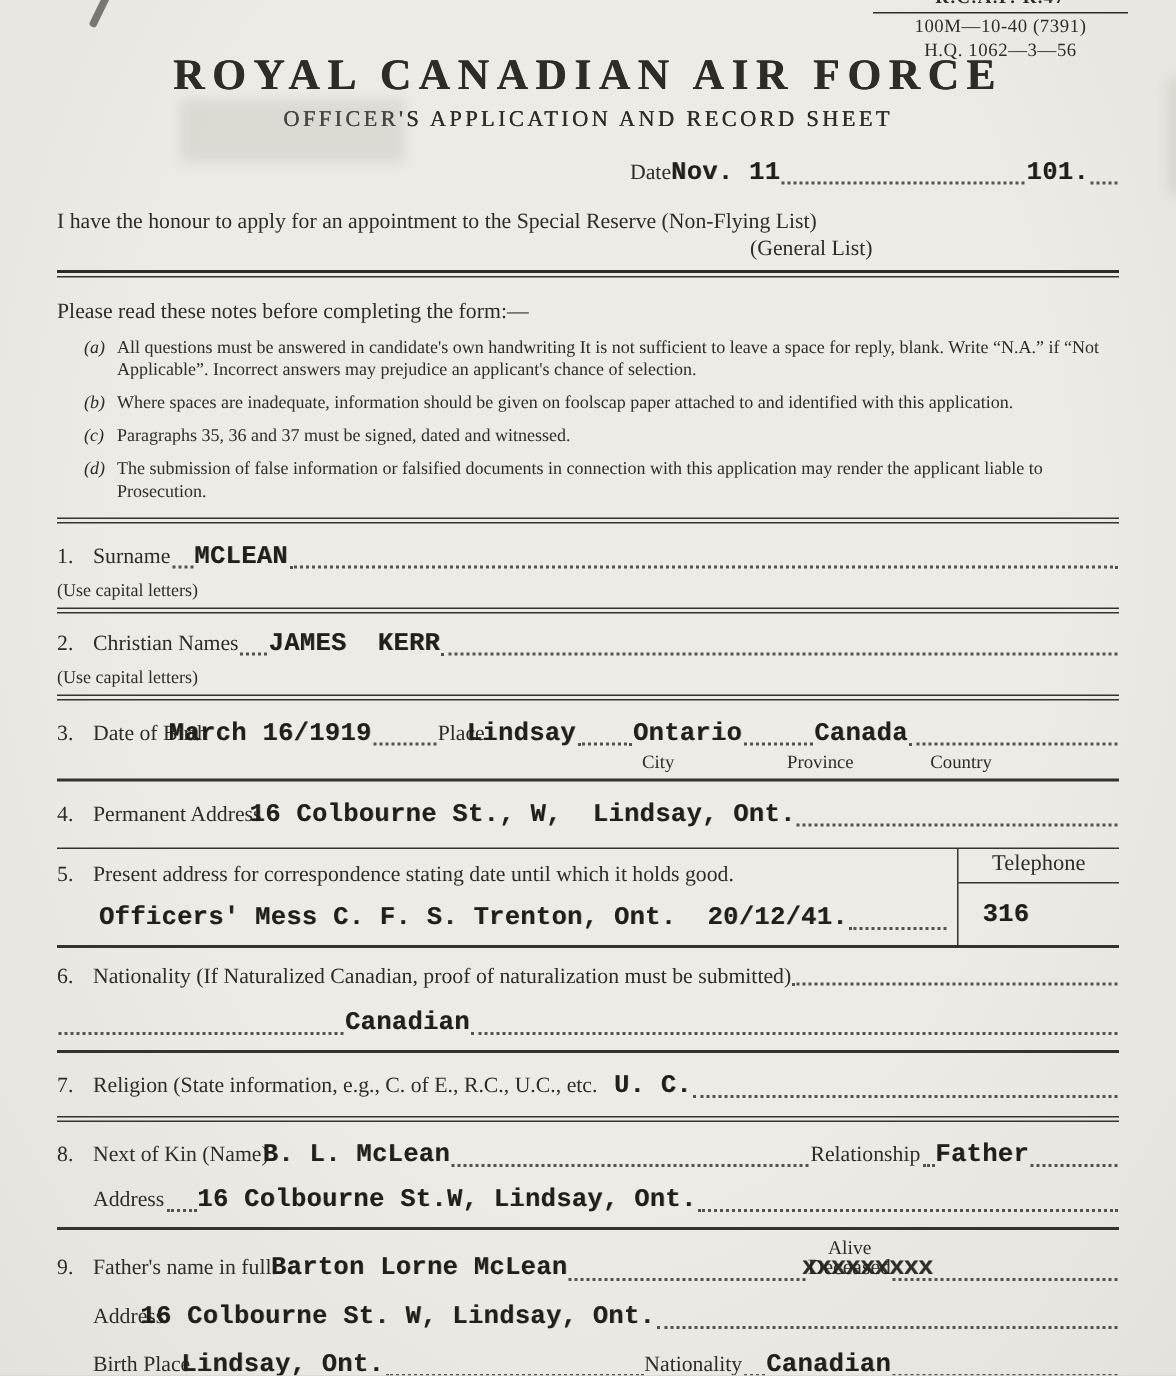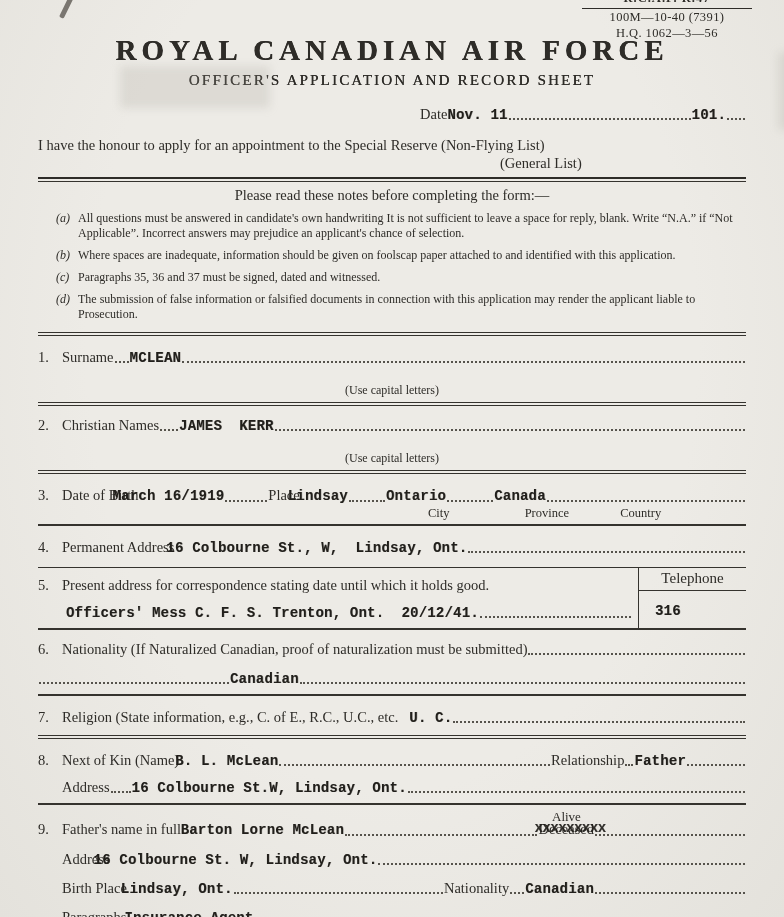--- a/index.html
+++ b/index.html
@@ -24,31 +24,31 @@
     text-shadow:.3px 0 0 currentColor;}
   .subtitle{text-align:center;font-size:15px;letter-spacing:2.2px;margin-top:5px;
     text-shadow:.25px 0 0 currentColor;}
   
   .row{display:flex;align-items:baseline;font-size:14.5px;line-height:1.3;}
   .row .num{flex:0 0 24px;}
   .indent{padding-left:24px;}
   .dots{align-self:flex-end;height:3px;margin:0 1px 4px 1px;border-bottom:2px dotted #56534c;
     flex:1 1 auto;min-width:8px;}
   .dots.fix{flex:0 0 auto;}
-  .typed{font-family:"Liberation Mono", monospace;font-weight:700;font-size:14px;
+  .typed{font-family:"Liberation Mono", monospace;font-weight:700;font-size:17px;
     color:#211f1b;letter-spacing:.2px;white-space:pre;
     text-shadow:.45px .3px 0 rgba(33,31,27,.45);}
-  .hint{font-size:12px;text-align:center;margin-top:16px;}
+  .hint{font-size:12px;margin-top:3px;}
   .sub{font-size:12.5px;}
   
   .rule{height:0;border-top:2px solid #35332e;}
   .rule.dbl{height:2px;border-top:1.8px solid #35332e;border-bottom:1px solid #35332e;}
   .rule.thick{height:2px;border-top:2.4px solid #2e2c28;border-bottom:1px solid #35332e;}
   
-  .notes-intro{font-size:14.5px;margin-top:5px;text-align:center;}
+  .notes-intro{font-size:14.5px;margin-top:15px;}
   .note{display:flex;font-size:12px;line-height:1.25;margin-top:7px;}
   .note .key{flex:0 0 22px;margin-left:18px;font-style:italic;}
   .note .txt{flex:1;}
   
   .q5box{display:grid;grid-template-columns:1fr 108px;border-top:1.8px solid #35332e;
     border-bottom:2px solid #35332e;margin-top:10px;}
   .q5left{padding:8px 6px 6px 0;}
   .telcell{border-left:1.7px solid #35332e;display:flex;flex-direction:column;}
   .tel-label{text-align:center;font-size:15px;padding:2px 4px 3px;border-bottom:1.5px solid #35332e;}
   .tel-value{padding:12px 0 4px 16px;}

